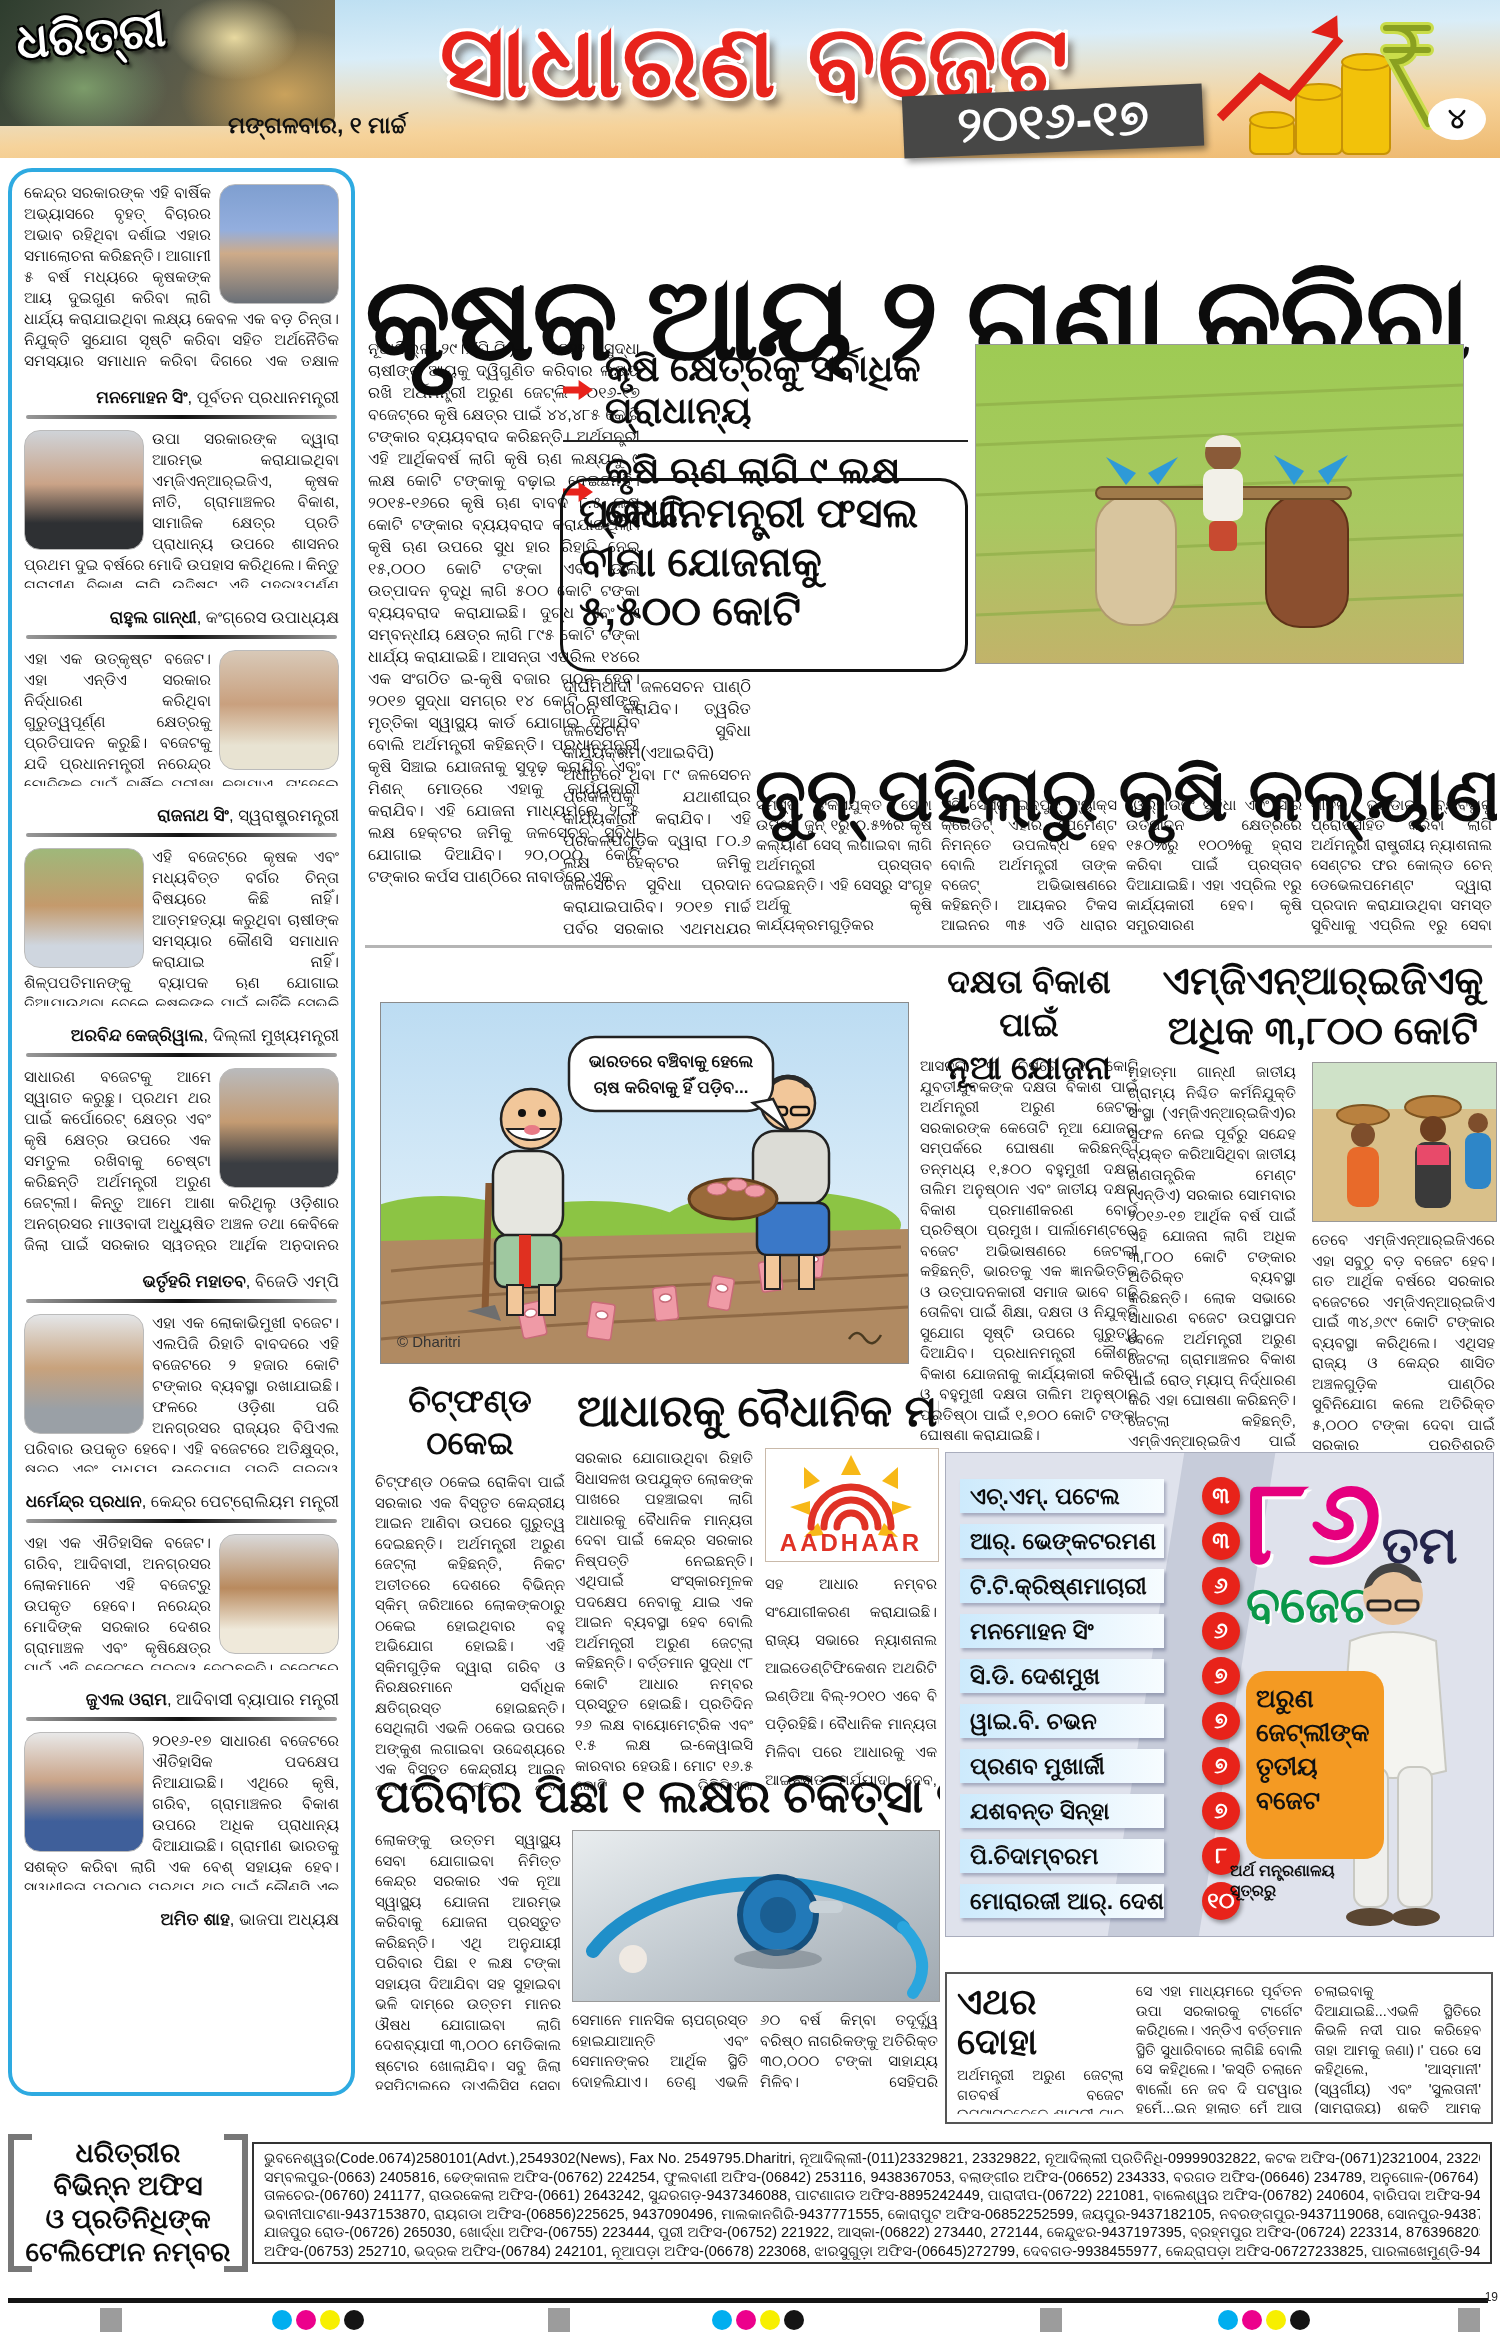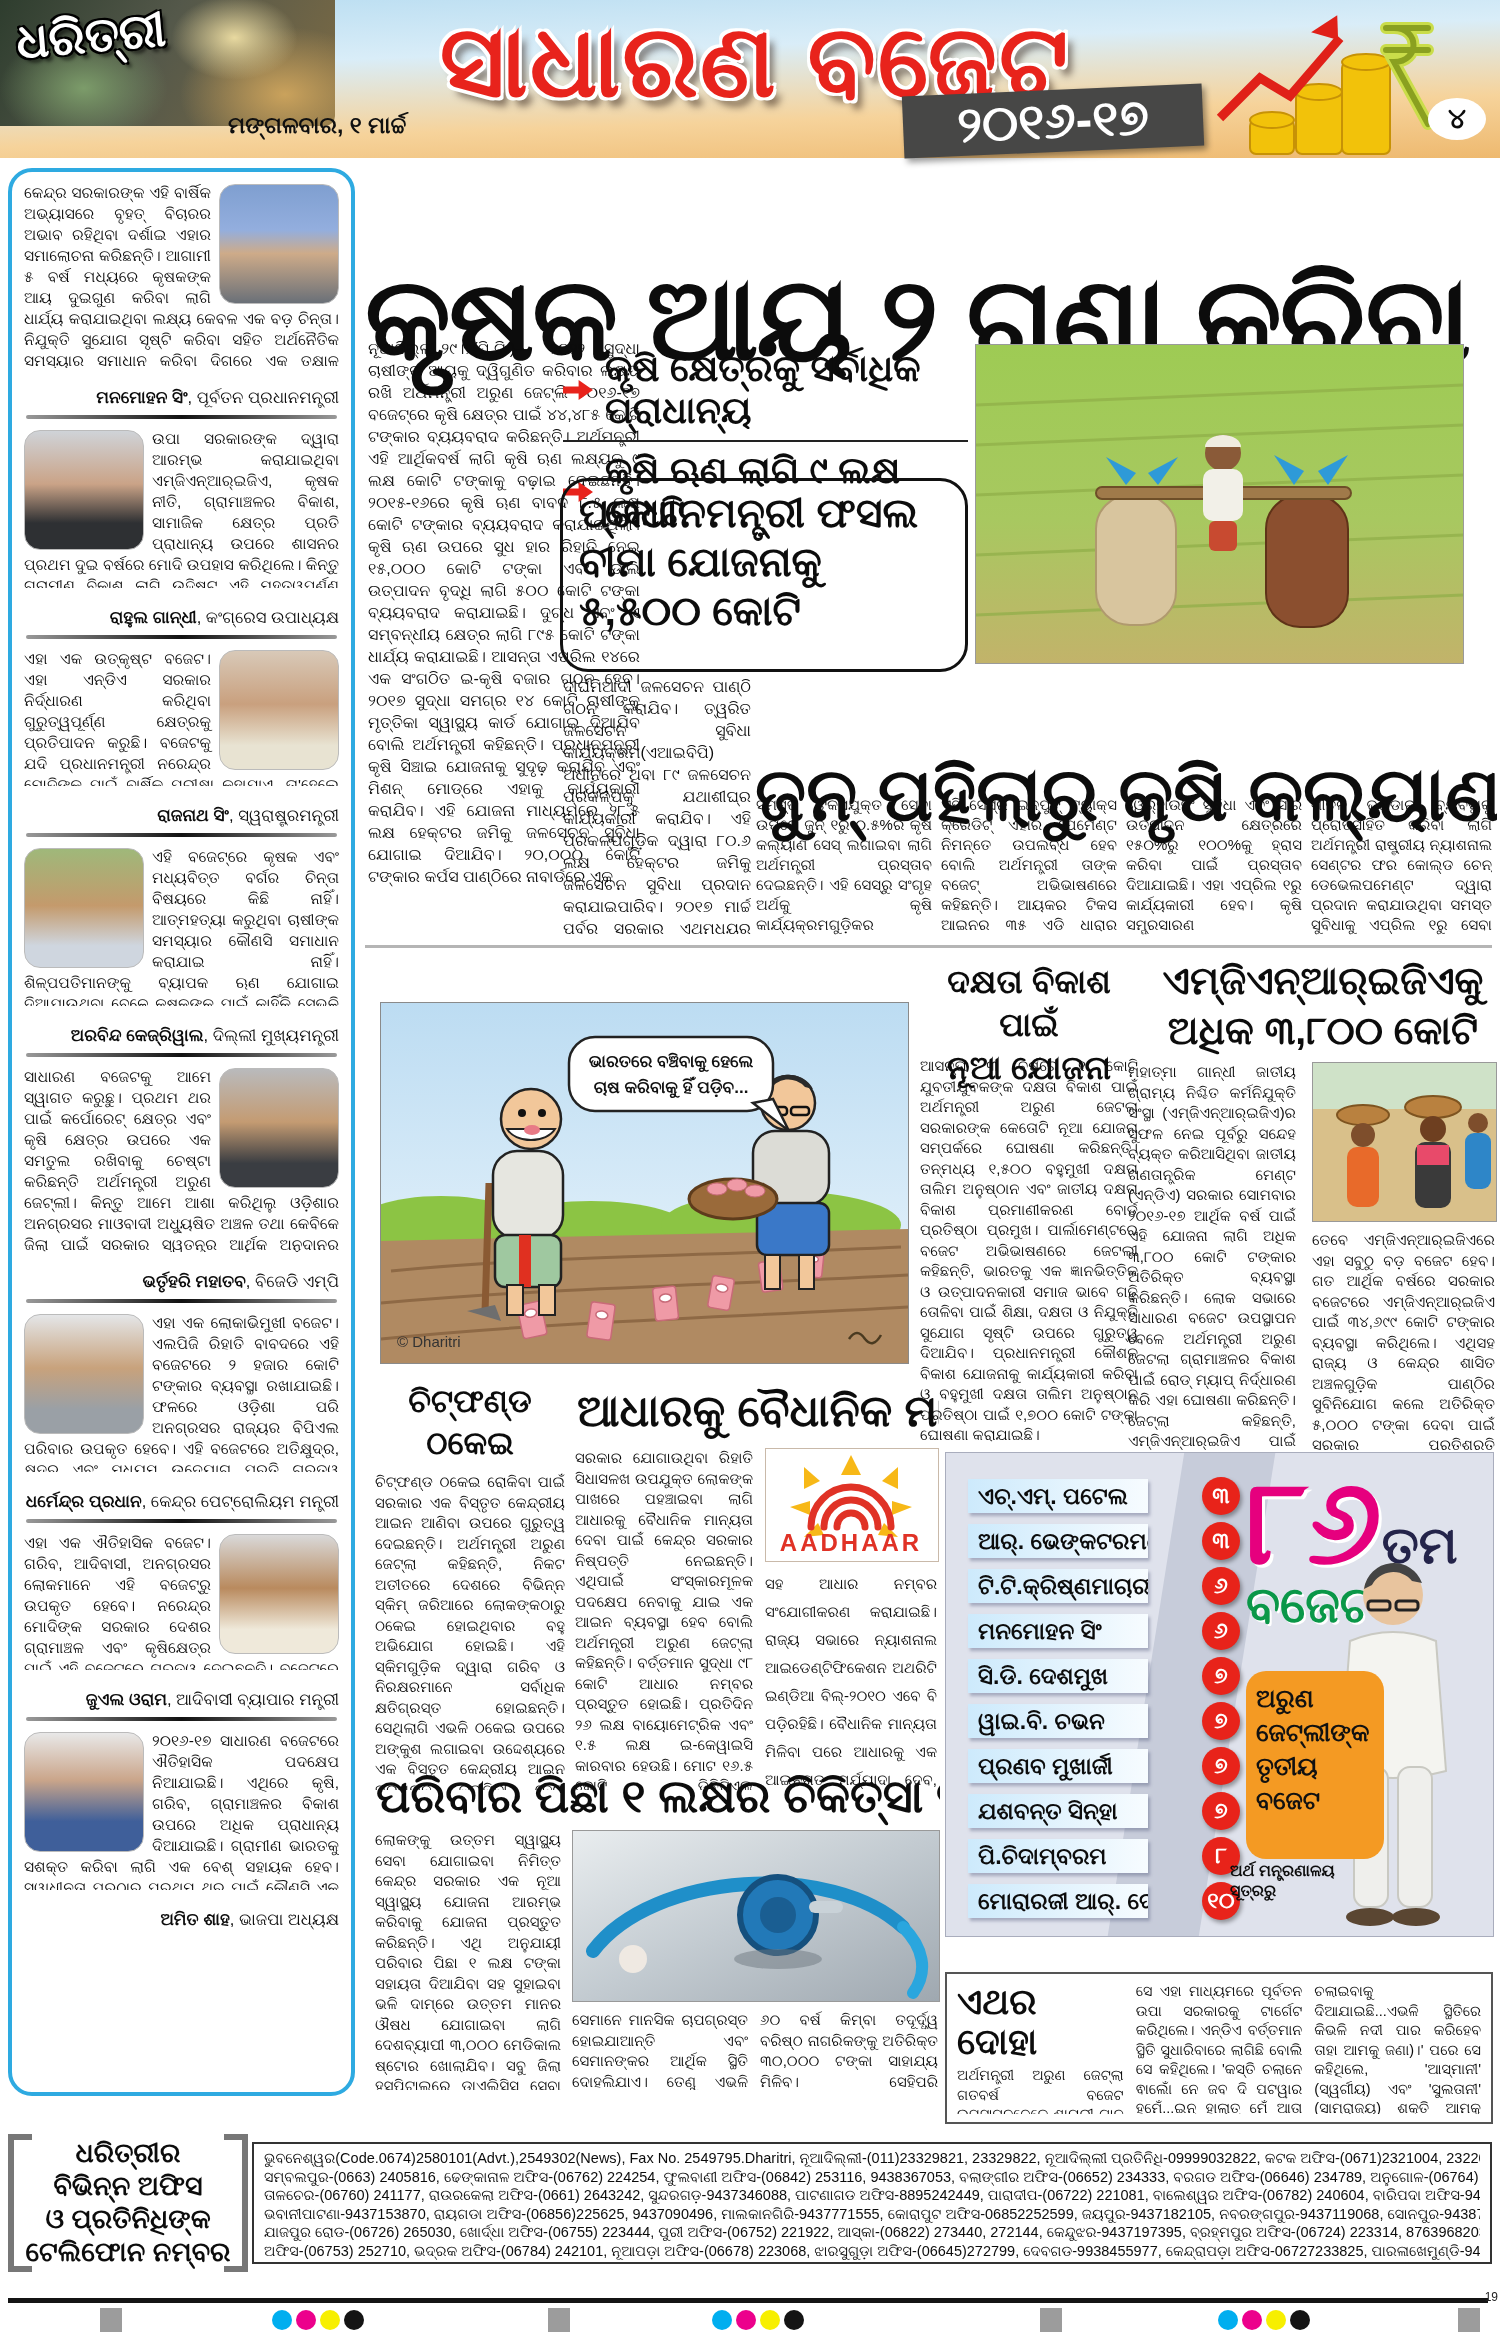--- a/index.html
+++ b/index.html
@@ -92,23 +92,23 @@
   .c-chit{left:375px;top:1472px;width:190px;height:318px;font-size:15px;line-height:20.5px;}
   .adh-head{position:absolute;left:577px;top:1382px;width:362px;white-space:nowrap;overflow:hidden;
     font-size:44px;line-height:58px;font-weight:bold;}
   .c-adh1{left:575px;top:1448px;width:178px;height:342px;font-size:15px;line-height:20.5px;}
   .adh-logo{position:absolute;left:765px;top:1448px;width:172px;height:112px;border:1px solid #c9b9a9;background:#fff;}
   .c-adh2{left:765px;top:1570px;width:172px;height:220px;font-size:15px;line-height:28px;}
   
   .info{position:absolute;left:945px;top:1452px;width:547px;height:483px;background:#dfe2ec;border:1px solid #a9adbd;overflow:hidden;}
   .info::before{content:"";position:absolute;left:196px;top:-40px;width:90px;height:620px;background:#c7ccda;transform:rotate(9deg);}
   .info-row{position:absolute;left:14px;width:300px;height:36px;}
-  .info-bar{position:absolute;left:0;top:0;width:180px;height:34px;background:linear-gradient(90deg,#cdeafc,#f7fcff);
+  .info-bar{position:absolute;left:0;top:0;width:204px;height:34px;background:linear-gradient(90deg,#cdeafc,#f7fcff);
     box-shadow:2px 3px 3px rgba(60,70,110,.35);display:flex;align-items:center;padding-left:10px;box-sizing:border-box;
-    font-size:23px;font-weight:bold;white-space:nowrap;overflow:hidden;margin-left:8px;}
+    font-size:23px;font-weight:bold;white-space:nowrap;overflow:hidden;}
   .info-dot{position:absolute;left:242px;top:-2px;width:38px;height:38px;border-radius:50%;background:#e8231a;color:#fff;
     display:flex;align-items:center;justify-content:center;font-size:22px;font-weight:bold;box-shadow:2px 3px 4px rgba(0,0,0,.35);}
   .info-title{position:absolute;left:300px;top:14px;width:240px;}
   .info-num{font-size:118px;font-weight:bold;color:#e6007e;line-height:110px;text-shadow:3px 3px 0 #fff;}
   .info-suffix{font-size:52px;font-weight:bold;color:#24244a;}
   .info-word{font-size:50px;font-weight:bold;color:#0a9748;line-height:56px;text-shadow:2px 2px 0 #fff;}
   .jaitley{position:absolute;left:352px;top:96px;width:190px;height:382px;}
   .info-note{position:absolute;left:300px;top:218px;width:118px;height:168px;background:#f49a23;border-radius:20px;
     padding:10px 10px;font-size:25px;line-height:34px;font-weight:bold;color:#111;}
   .info-src{position:absolute;left:284px;top:408px;width:140px;text-align:left;font-size:16px;font-weight:bold;line-height:20px;}

